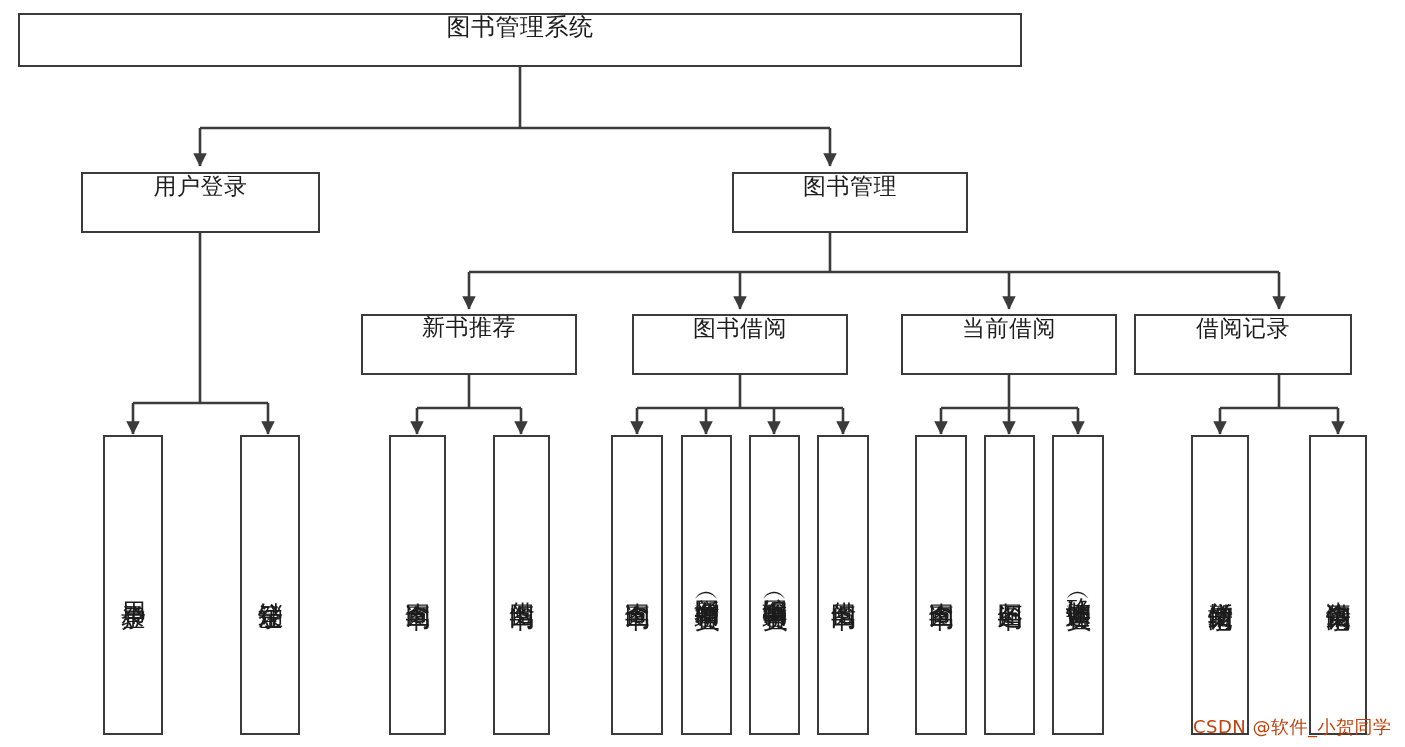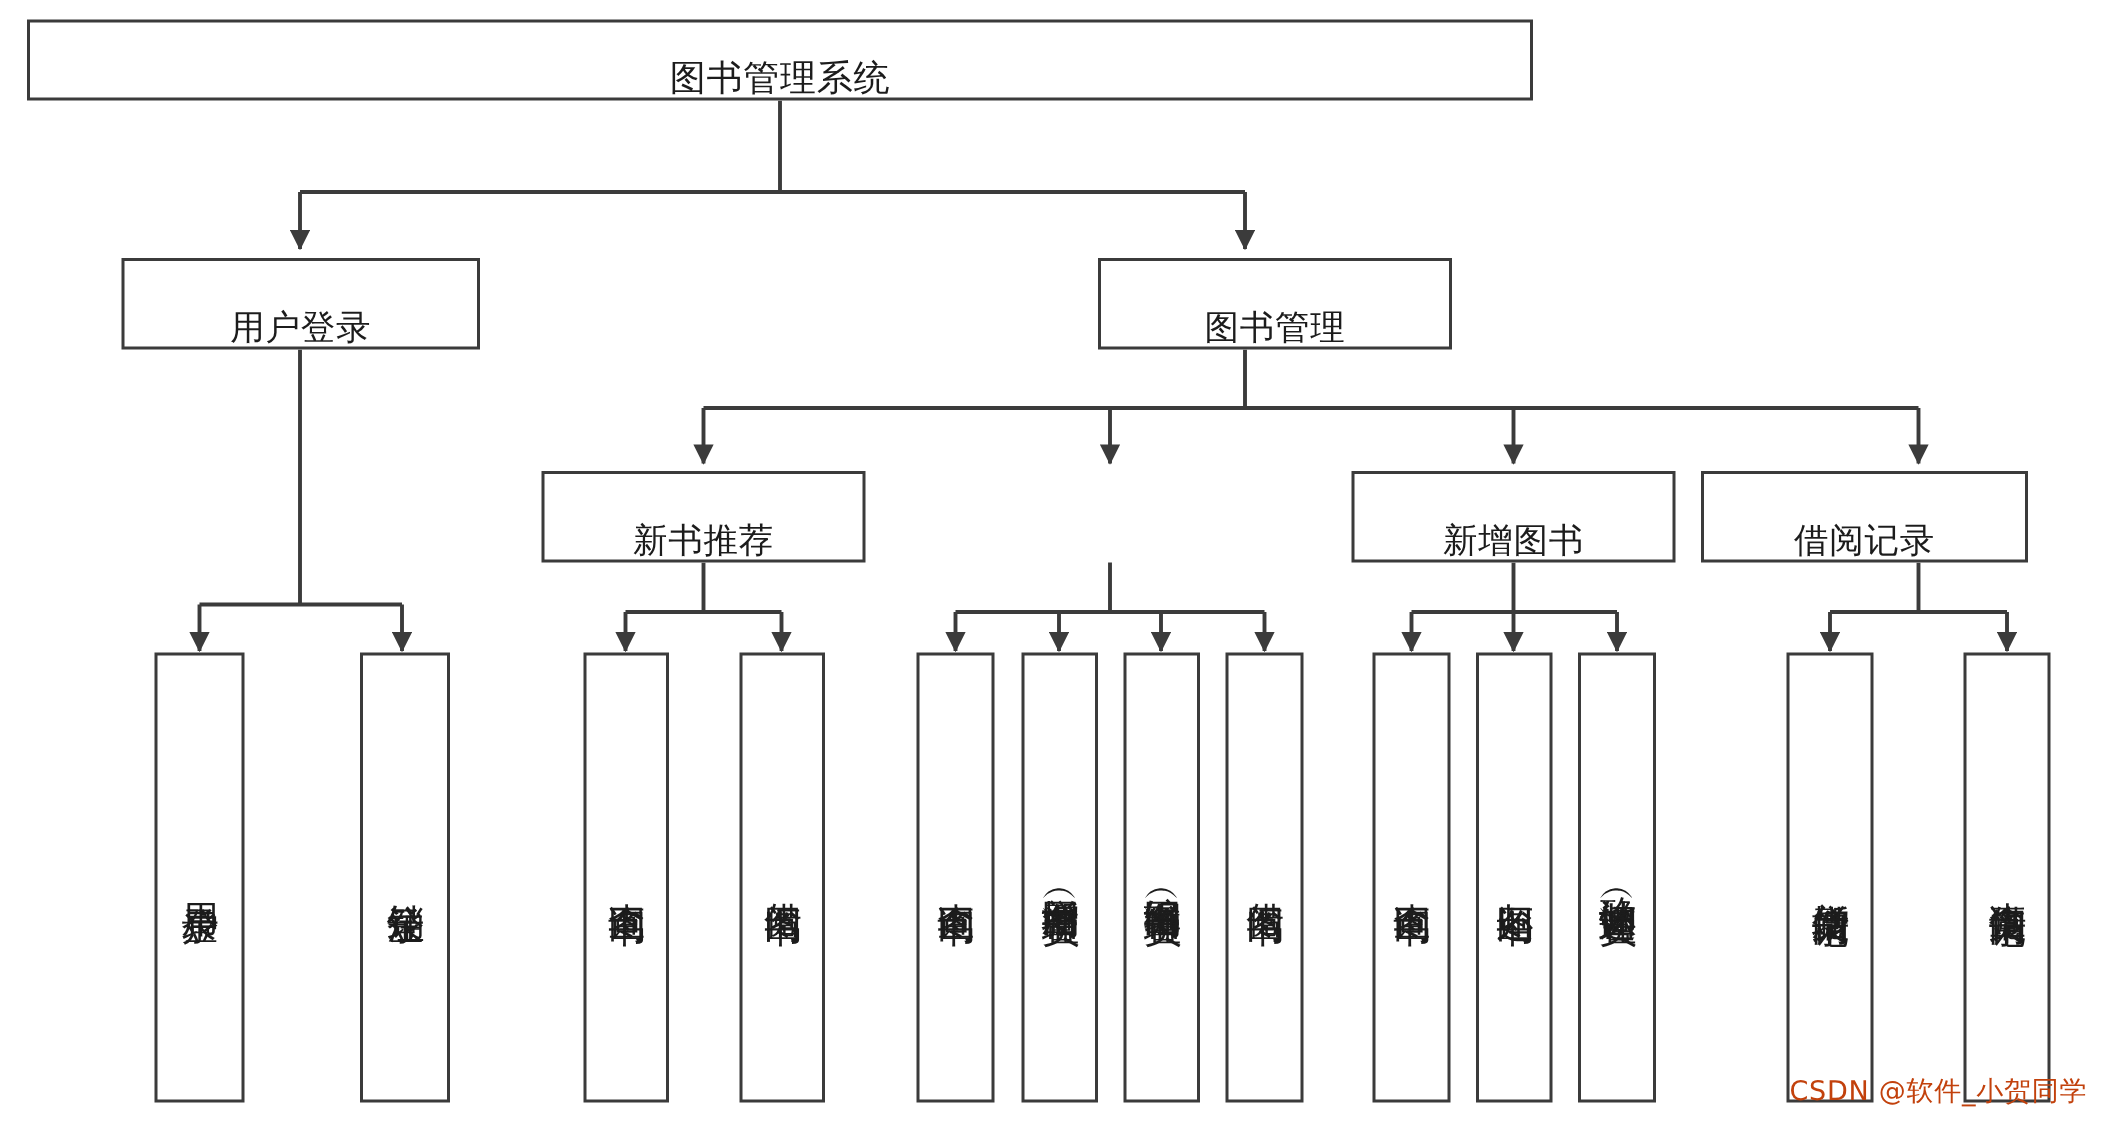--- a/index.html
+++ b/index.html
@@ -16,21 +16,21 @@
     height: 747px;
     background: #ffffff;
     overflow: hidden;
   }
   .node {
     position: absolute;
     box-sizing: border-box;
     border: 2.5px solid #3b3b3b;
     background: #ffffff;
     display: flex;
-    align-items: flex-end;
+    align-items: flex-start;
     justify-content: center;
     color: #1c1c1c;
   }
   .node .label {
     display: block;
     text-align: center;
     line-height: 1.05;
     white-space: nowrap;
   }
   .node.h .label {
@@ -130,22 +130,25 @@
   <div class="node h" style="left:81px; top:172px; width:239px; height:61px;">
     <span class="label">用户登录</span>
   </div>
   <div class="node h" style="left:712px; top:172px; width:236px; height:61px;margin-left:20px;">
     <span class="label">图书管理</span>
   </div>
 
   <div class="node h" style="left:361px; top:314px; width:216px; height:61px;font-family:Liberation Serif, serif;">
     <span class="label">新书推荐</span>
   </div>
+  <div class="node h" style="left:632px; top:314px; width:216px; height:61px;">
+    <span class="label">图书借阅</span>
+  </div>
   <div class="node h" style="left:901px; top:314px; width:216px; height:61px;">
-    <span class="label">新增图书</span>
+    <span class="label">当前借阅</span>
   </div>
   <div class="node h" style="left:1134px; top:314px; width:218px; height:61px;">
     <span class="label">借阅记录</span>
   </div>
 
   <div class="node v" style="left:103px; top:435px; width:60px; height:300px;">
     <span class="label">用户登录</span>
   </div>
   <div class="node v" style="left:240px; top:435px; width:60px; height:300px;">
     <span class="label">注销登录</span>

